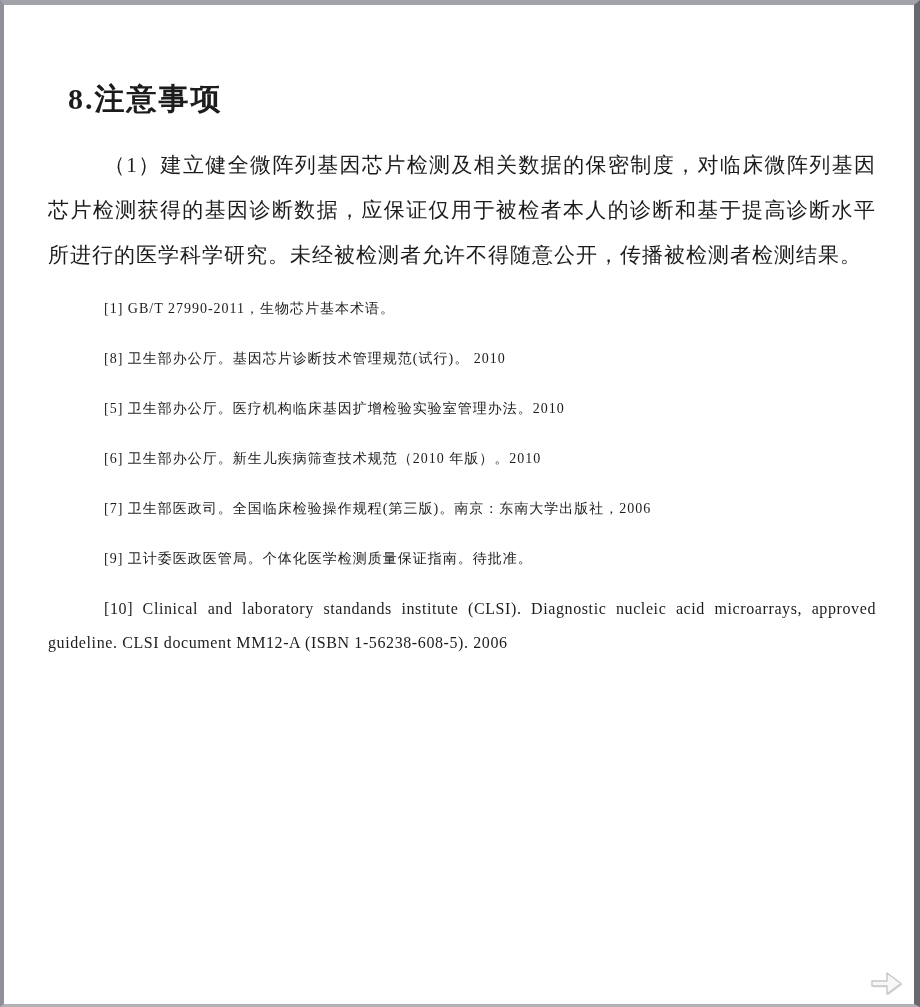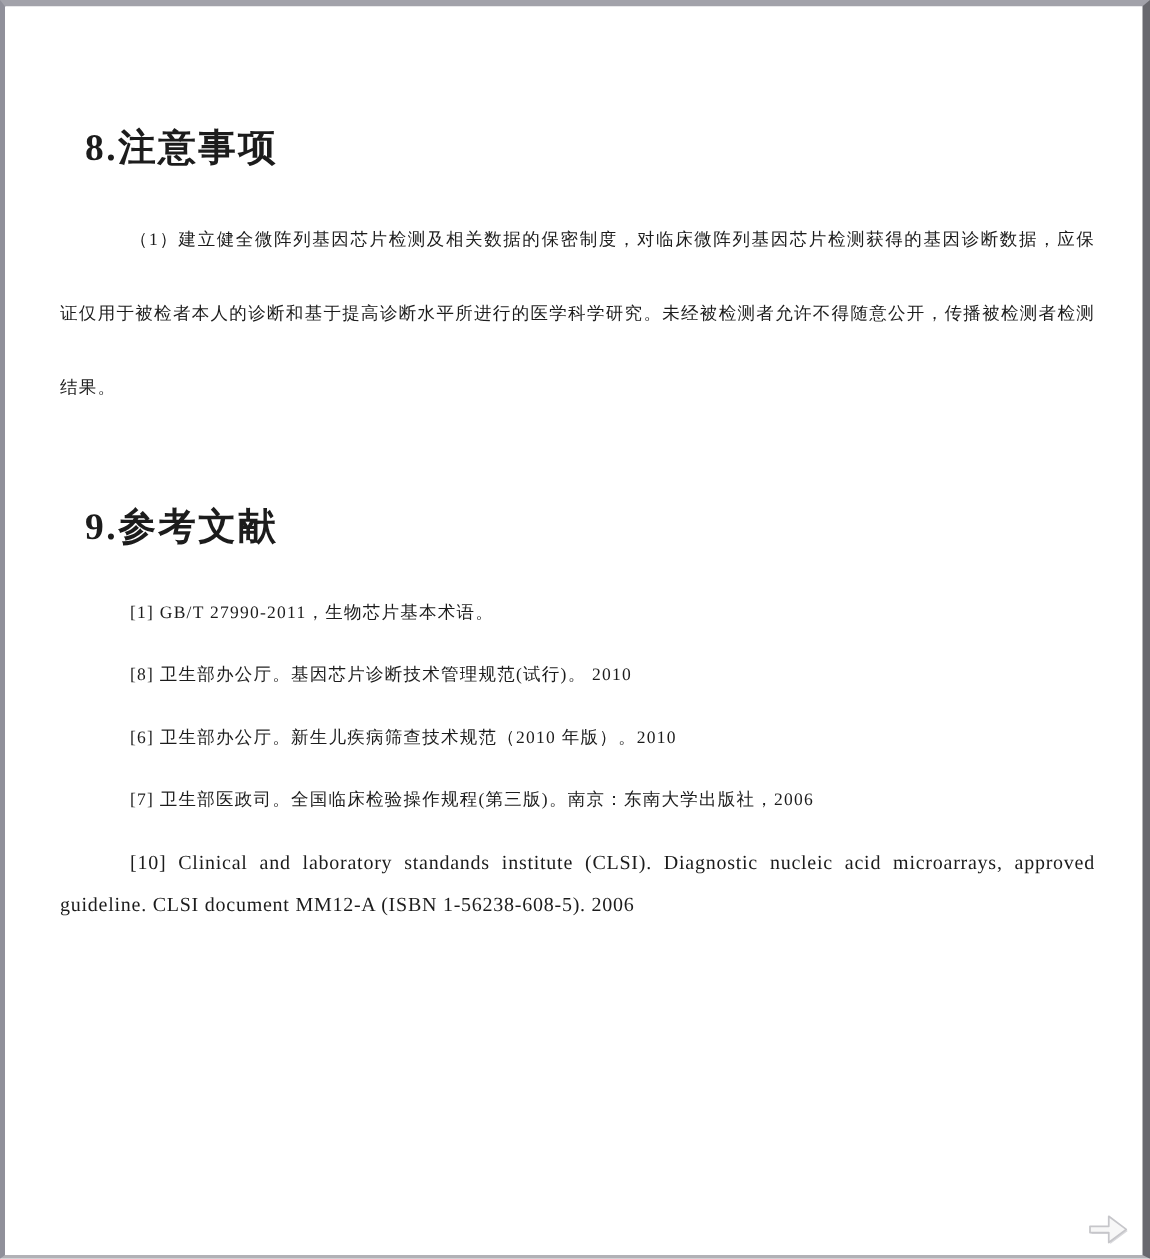--- a/index.html
+++ b/index.html
@@ -16,35 +16,34 @@
     border-top: 5px solid #a2a2aa;
     border-right: 6px solid #68686e;
     border-bottom: 3px solid #b1b1b6;
     border-left: 4px solid #90909a;
     overflow: hidden;
     font-family: "Liberation Serif", "DejaVu Serif", serif;
     color: #1c1c1c;
   }
   .content {
     padding: 60px 38px 0 44px;
-    margin-top: 20px;
   }
   .sec-heading {
     font-size: 30px;
     font-weight: bold;
     line-height: 1.2;
     letter-spacing: 2px;
     margin: 16px 0 26px 20px;
   }
   .sec-heading.second {
     margin-top: 64px;
   }
   .body-para {
-    font-size: 14px;
-    line-height: 59px;
+    font-size: 21px;
+    line-height: 45px;
     letter-spacing: 1px;
     text-align: justify;
     text-indent: 56px;
     margin: 0 0 6px 0;
   }
   .ref-line {
     font-size: 14px;
     line-height: 50px;
     letter-spacing: 1px;
     text-indent: 56px;
@@ -72,27 +71,28 @@
 <body>
 
 <div class="page">
   <div class="content">
 
     <div class="sec-heading">8.注意事项</div>
 
     <p class="body-para">（1）建立健全微阵列基因芯片检测及相关数据的保密制度，对临床微阵列基因芯片检测获得的基因诊断数据，应保证仅用于被检者本人的诊断和基于提高诊断水平所进行的医学科学研究。未经被检测者允许不得随意公开，传播被检测者检测结果。</p>
 
 
-    <div class="sec-heading second">9.参考文献</div>
 
     <div>
       <p class="ref-line">[1] GB/T 27990-2011，生物芯片基本术语。</p>
       <p class="ref-line">[8] 卫生部办公厅。基因芯片诊断技术管理规范(试行)。 2010</p>
+      <p class="ref-line">[5] 卫生部办公厅。医疗机构临床基因扩增检验实验室管理办法。2010</p>
       <p class="ref-line">[6] 卫生部办公厅。新生儿疾病筛查技术规范（2010 年版）。2010</p>
       <p class="ref-line">[7] 卫生部医政司。全国临床检验操作规程(第三版)。南京：东南大学出版社，2006</p>
+      <p class="ref-line">[9] 卫计委医政医管局。个体化医学检测质量保证指南。待批准。</p>
       <p class="ref-wrap">[10] Clinical and laboratory standands institute (CLSI). Diagnostic nucleic acid microarrays, approved guideline. CLSI document MM12-A (ISBN 1-56238-608-5). 2006</p>
     </div>
 
   </div>
 
   <svg class="page-forward" viewBox="0 0 36 30">
     <path d="M4 13 L19 13 L19 5 L33 15.5 L19 26 L19 18 L4 18 Z" fill="#d9d9dc" stroke="none" transform="translate(1.2,1.2)"></path>
     <path d="M4 13 L19 13 L19 5 L33 15.5 L19 26 L19 18 L4 18 Z" fill="#f7f7f7" stroke="#c6c6ca" stroke-width="1.4" stroke-linejoin="round"></path>
   </svg>
 </div>

